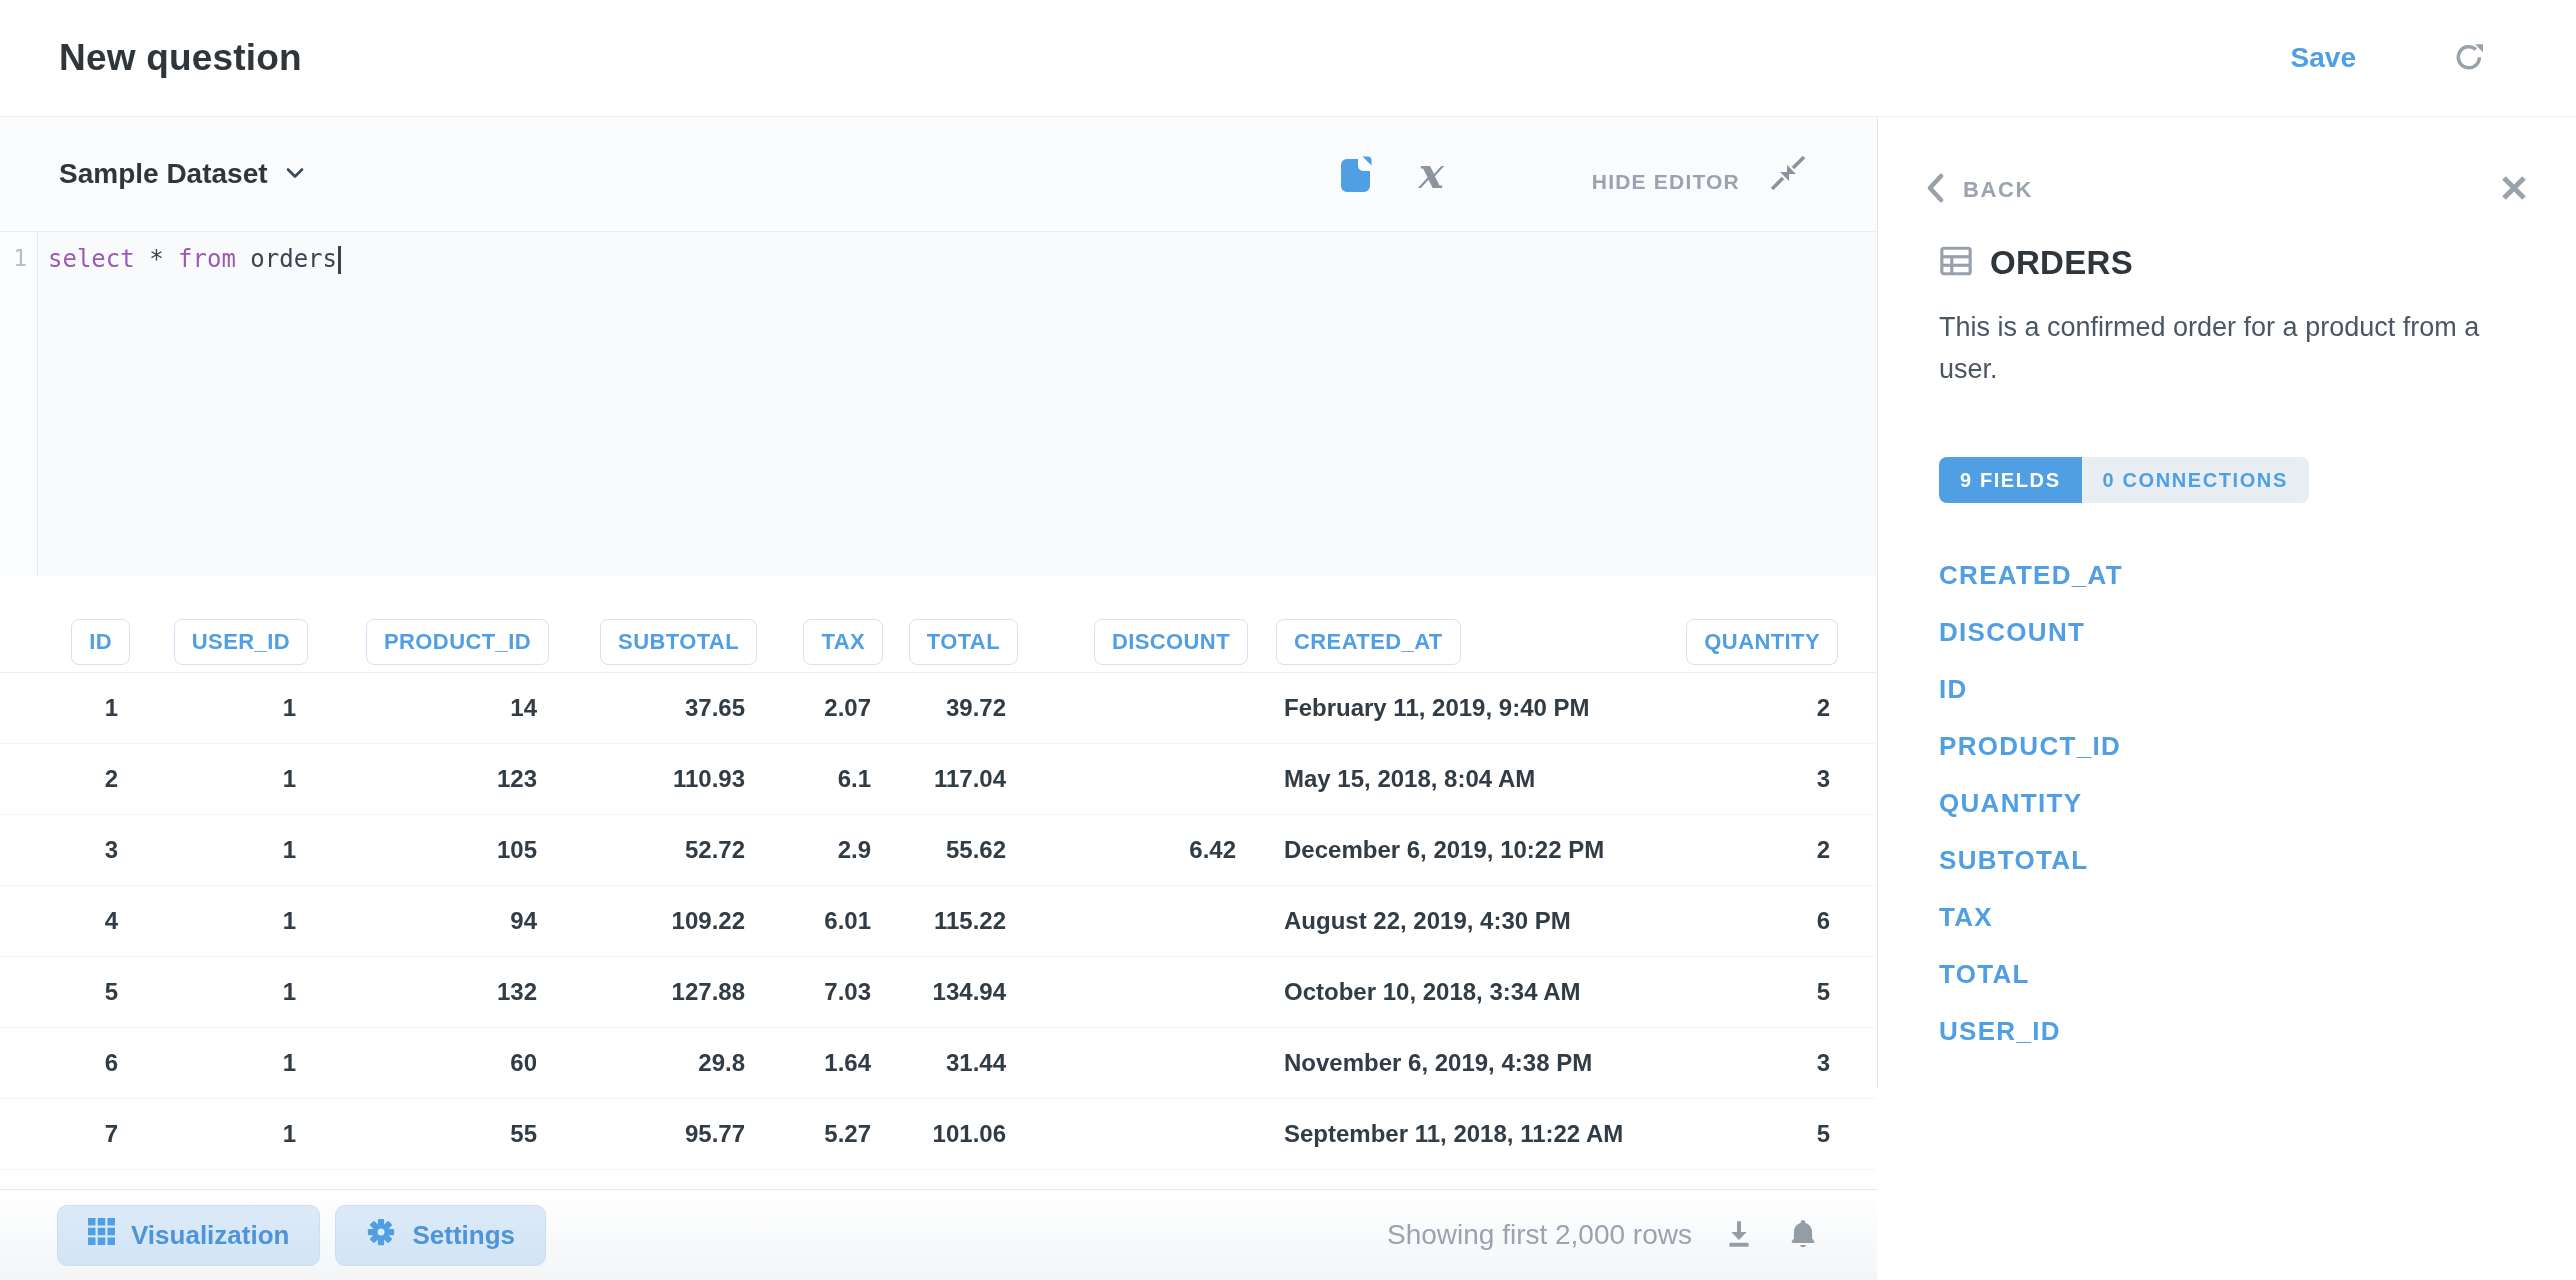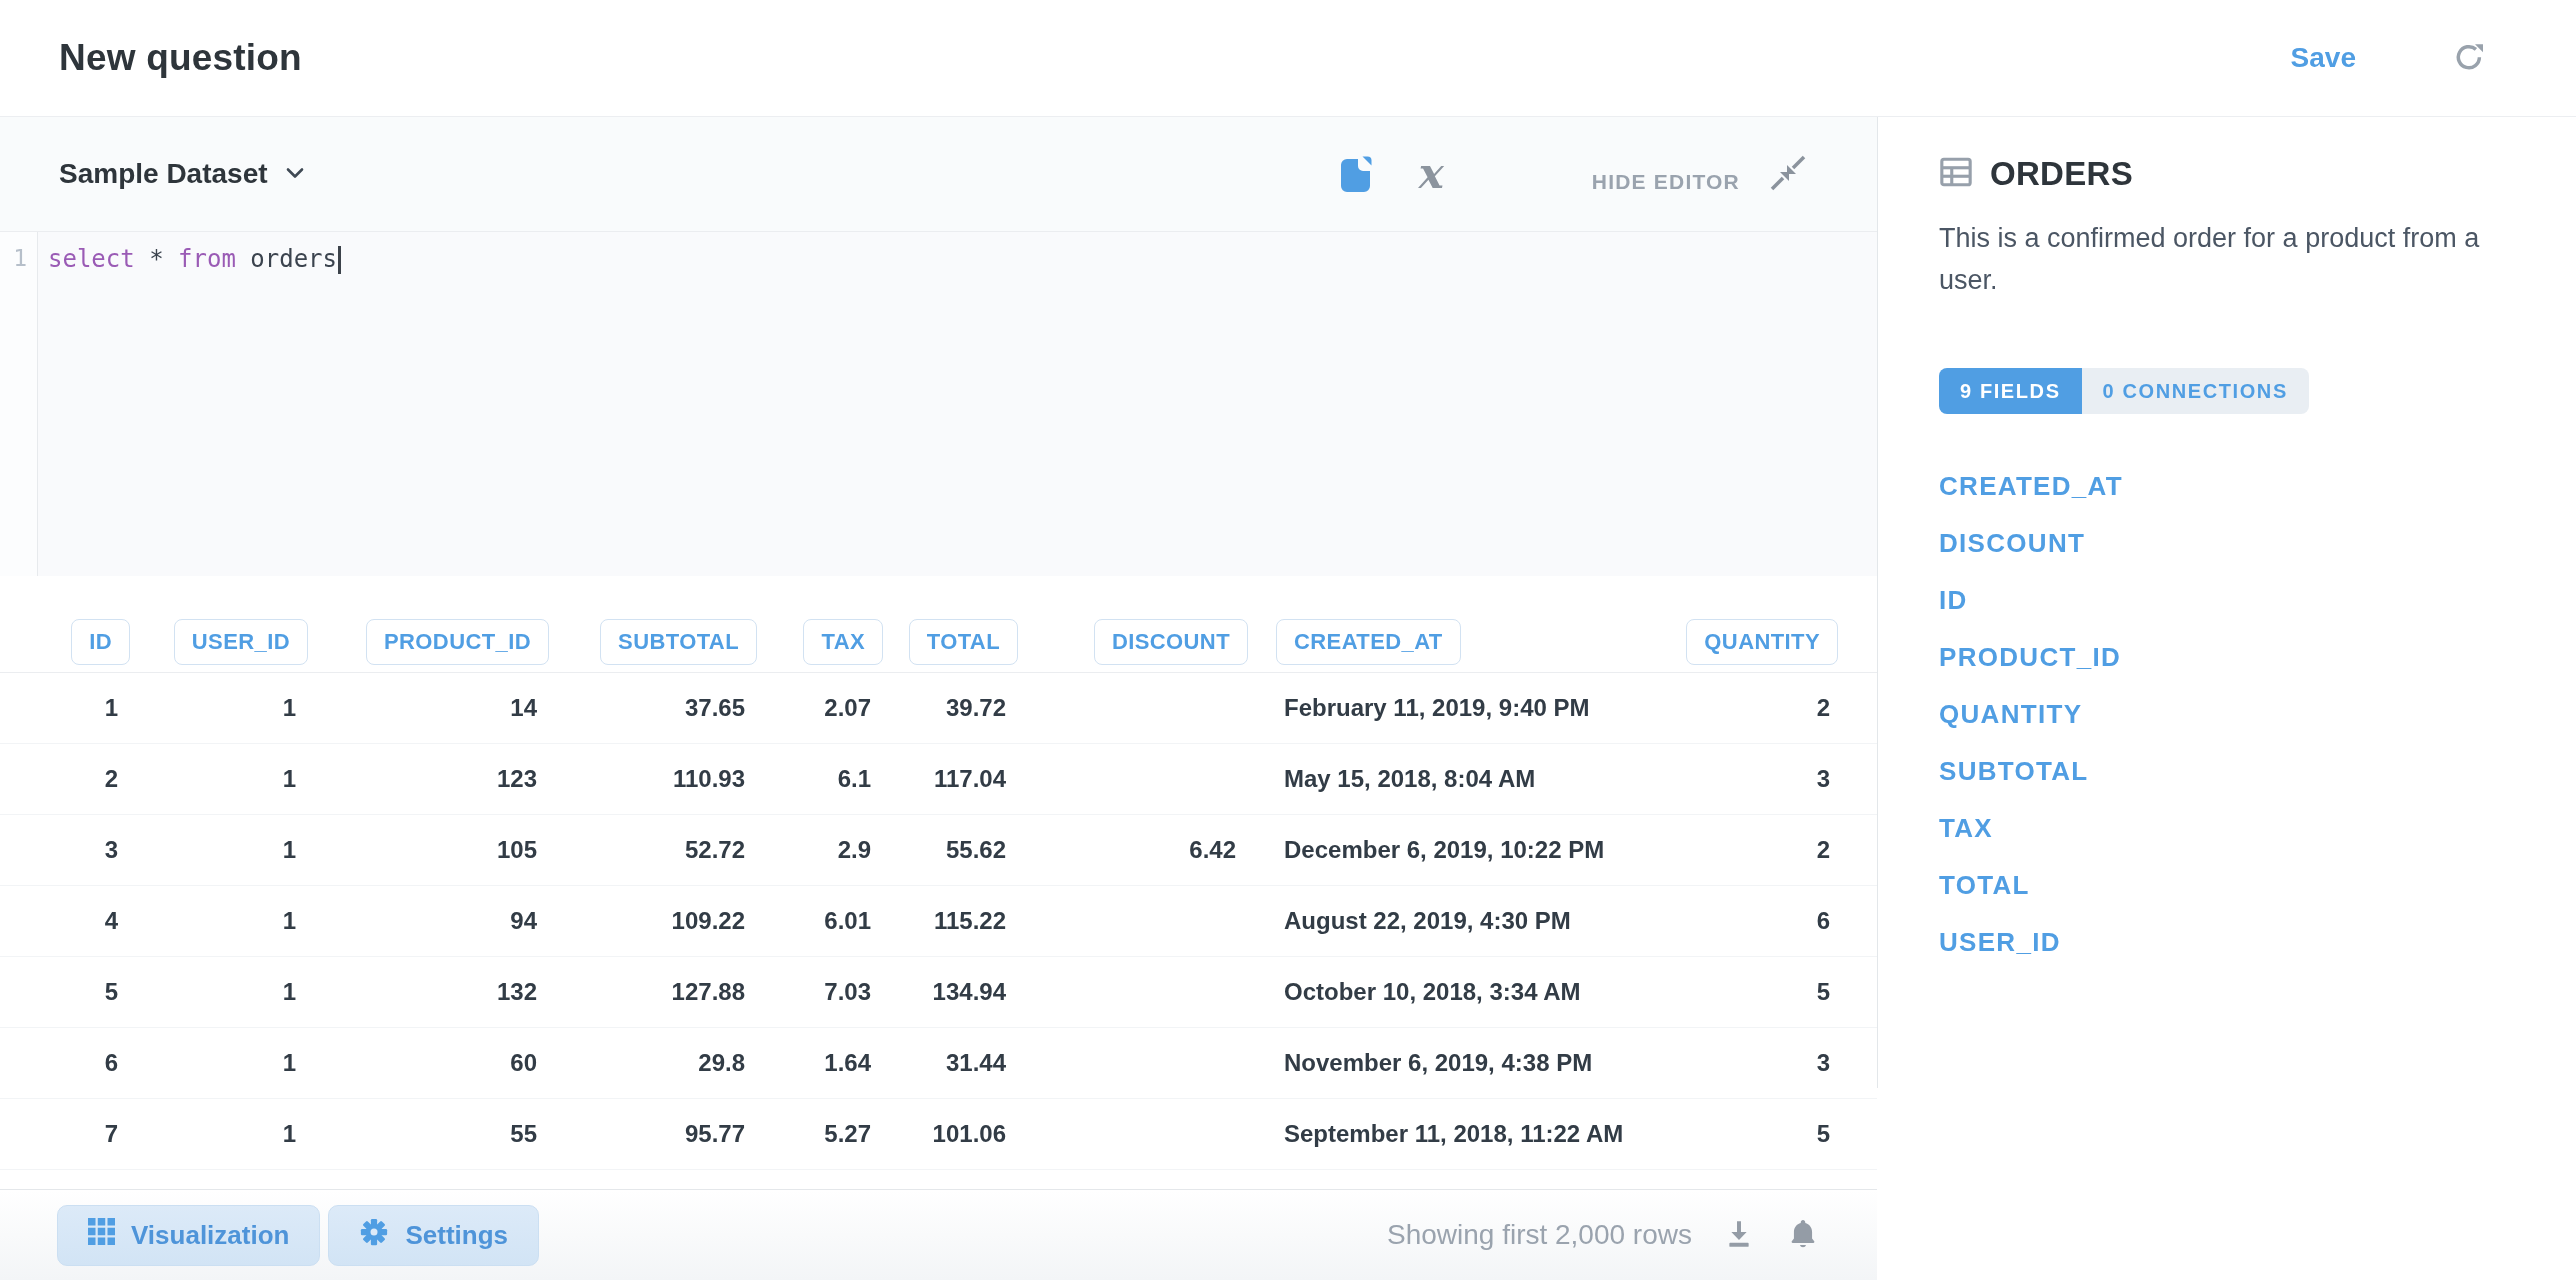--- a/index.html
+++ b/index.html
@@ -57,21 +57,21 @@
   th.al-r{padding-right:8px;}
   th.col-7{padding-left:20px;}
   th.col-8{padding-right:40px;}
   td.al-r{padding-right:20px;}
   td.col-7{padding-left:28px;}
   td.col-8{padding-right:48px;}
 
   
   .result-footer{height:91px;flex:0 0 91px;border-top:1px solid #E4E7EA;background:linear-gradient(180deg,#FFFFFF 0%,#F3F5F7 100%);display:flex;align-items:center;padding:0 57px;}
   .footer-btn{display:flex;align-items:center;gap:16px;height:61px;padding:0 30px;border:1px solid #CBDFF2;border-radius:10px;background:linear-gradient(180deg,#DCEAF8,#D2E4F5);color:#4E94D9;font-size:26px;font-weight:700;font-family:inherit;cursor:pointer;}
-  .viz-btn{margin-right:8px;}
+  .viz-btn{margin-right:15px;}
   .footer-spacer{flex:1;}
   .row-count{font-size:28px;color:var(--text-gray);margin-right:30px;}
   .dl-btn,.bell-btn{background:none;border:none;cursor:pointer;display:flex;align-items:center;}
   .dl-btn{margin-right:30px;}
 
   
   .sidebar{flex:1;border-left:1px solid #E3E7EA;background:#fff;padding:0 59px 0 61px;display:flex;flex-direction:column;}
   .back-row{margin-top:56px;display:flex;align-items:center;}
   .back-btn{display:flex;align-items:center;gap:18px;background:none;border:none;cursor:pointer;margin-left:-14px;}
   .back-label{font-size:22px;font-weight:700;letter-spacing:1.6px;color:var(--text-gray);}
@@ -308,20 +308,38 @@
             <svg width="34" height="34" viewBox="0 0 24 24" fill="#949CA6">
               <path d="M12 2.2c.9 0 1.6.7 1.6 1.6v.5c2.8.7 4.8 3.2 4.8 6.2v4.6l1.5 2c.4.5 0 1.2-.6 1.2H4.7c-.6 0-1-.7-.6-1.2l1.5-2v-4.6c0-3 2-5.5 4.8-6.2v-.5c0-.9.7-1.6 1.6-1.6z"></path>
               <path d="M9.8 19.8a2.3 2.3 0 0 0 4.4 0z"></path>
             </svg>
           </span>
         </button>
       </footer>
     </div>
 
     <aside class="sidebar">
+      <div class="back-row">
+        <button class="back-btn">
+          <span>
+            <svg width="20" height="30" viewBox="0 0 20 30">
+                <path d="M16 3 L5 15 L16 27" stroke="#99A1AB" stroke-width="4.5" fill="none" stroke-linecap="round" stroke-linejoin="round"></path>
+              </svg>
+          </span>
+          <span class="back-label">BACK</span>
+        </button>
+        <div class="back-spacer"></div>
+        <button class="close-btn">
+          <span>
+            <svg width="30" height="30" viewBox="0 0 30 30">
+                <path d="M5 5 L25 25 M25 5 L5 25" stroke="#9AA2AC" stroke-width="5"></path>
+              </svg>
+          </span>
+        </button>
+      </div>
 
       <div class="sb-title-row">
         <span>
           <svg width="34" height="34" viewBox="0 0 24 24" fill="none" stroke="#97A0AB" stroke-width="2.2">
             <rect x="2" y="3" width="20" height="18" rx="1.5"></rect>
             <line x1="2" y1="9" x2="22" y2="9"></line>
               <line x1="2" y1="15" x2="22" y2="15"></line>
             <line x1="9" y1="9" x2="9" y2="21"></line>
           </svg>
         </span>

